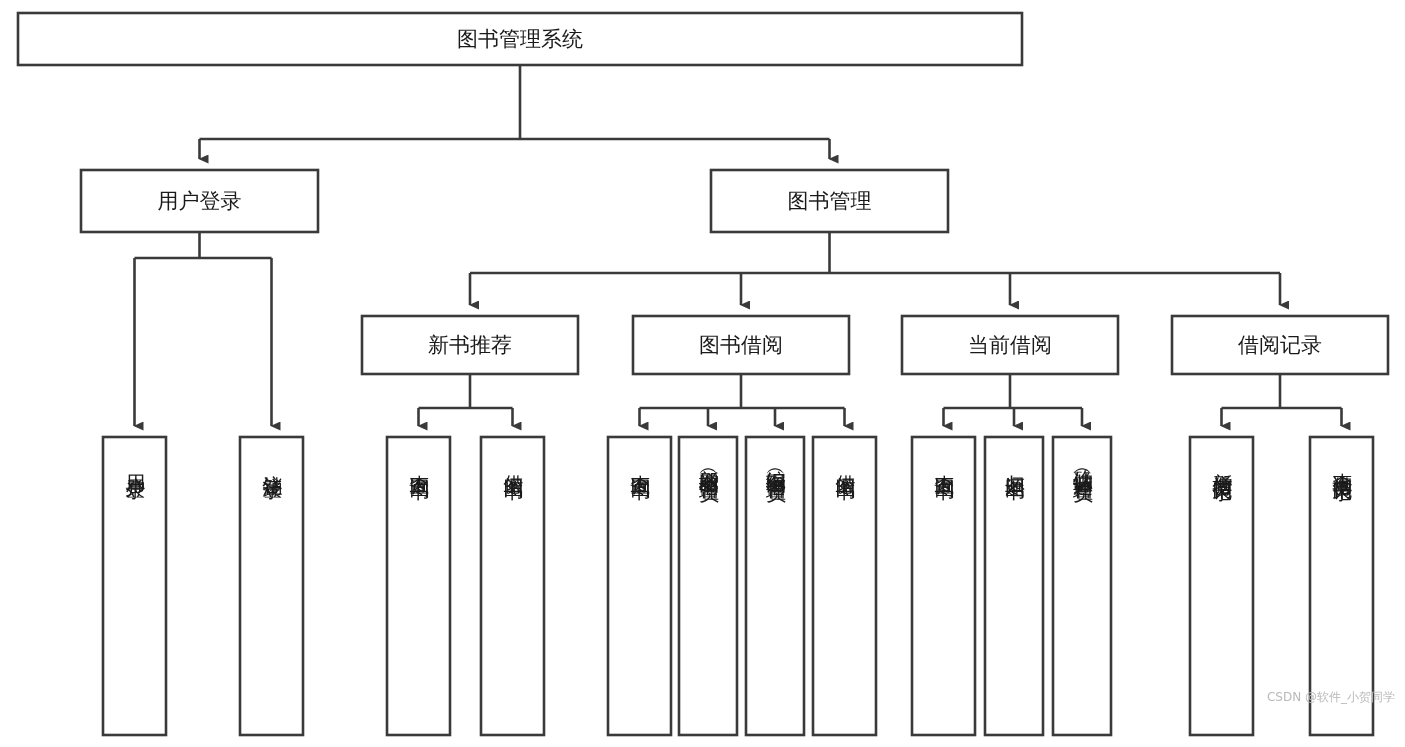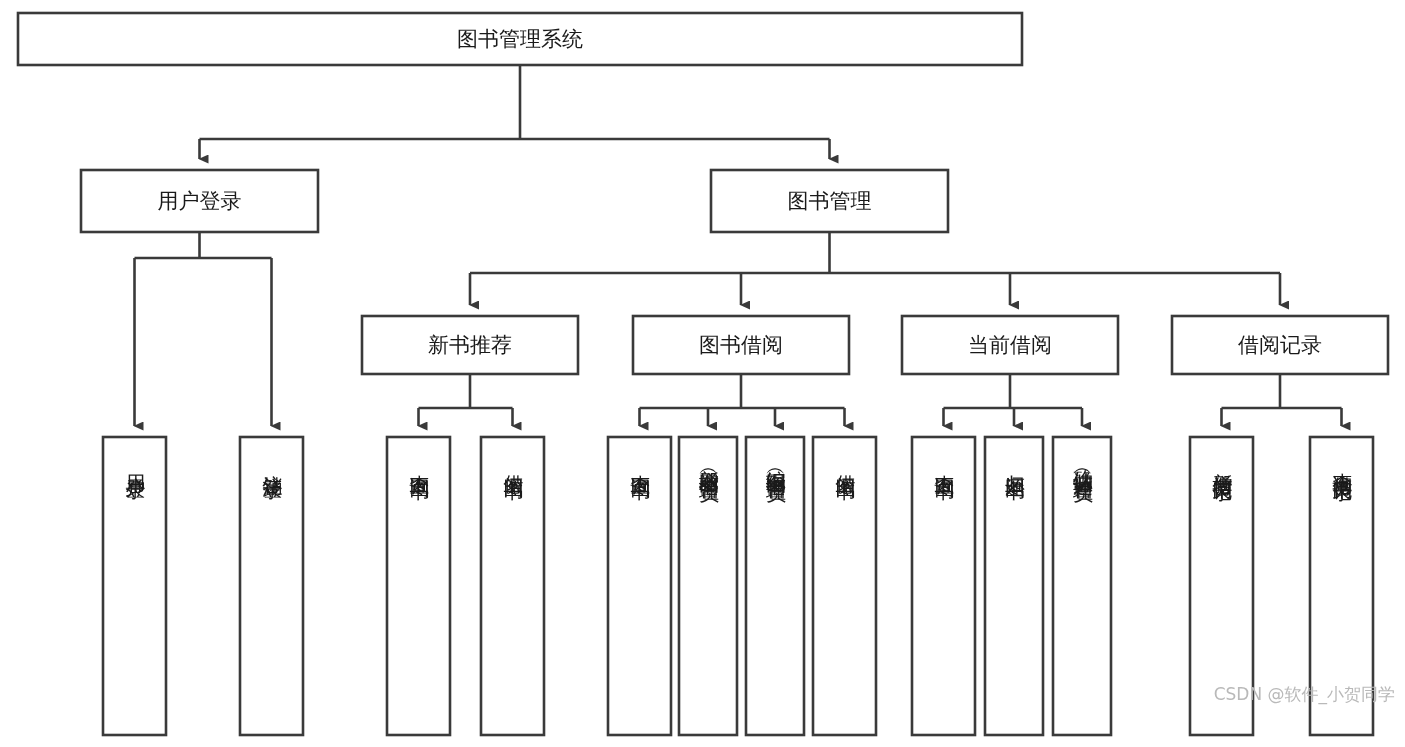--- a/index.html
+++ b/index.html
@@ -48,21 +48,21 @@
     writing-mode: vertical-rl;
     text-orientation: upright;
     letter-spacing: 2px;
     font-size: 20px;
   }
   .watermark {
     position: absolute;
     right: 10px;
     bottom: 7px;
     color: #b9b9b9;
-    font-size: 17px;
+    font-size: 12px;
     font-family: "DejaVu Sans", "Liberation Sans", sans-serif;
     white-space: nowrap;
     pointer-events: none;
   }
 </style>
 </head>
 <body>
 
 <div id="diagram-root">
   <svg class="flow" viewBox="0 0 1405 747">

